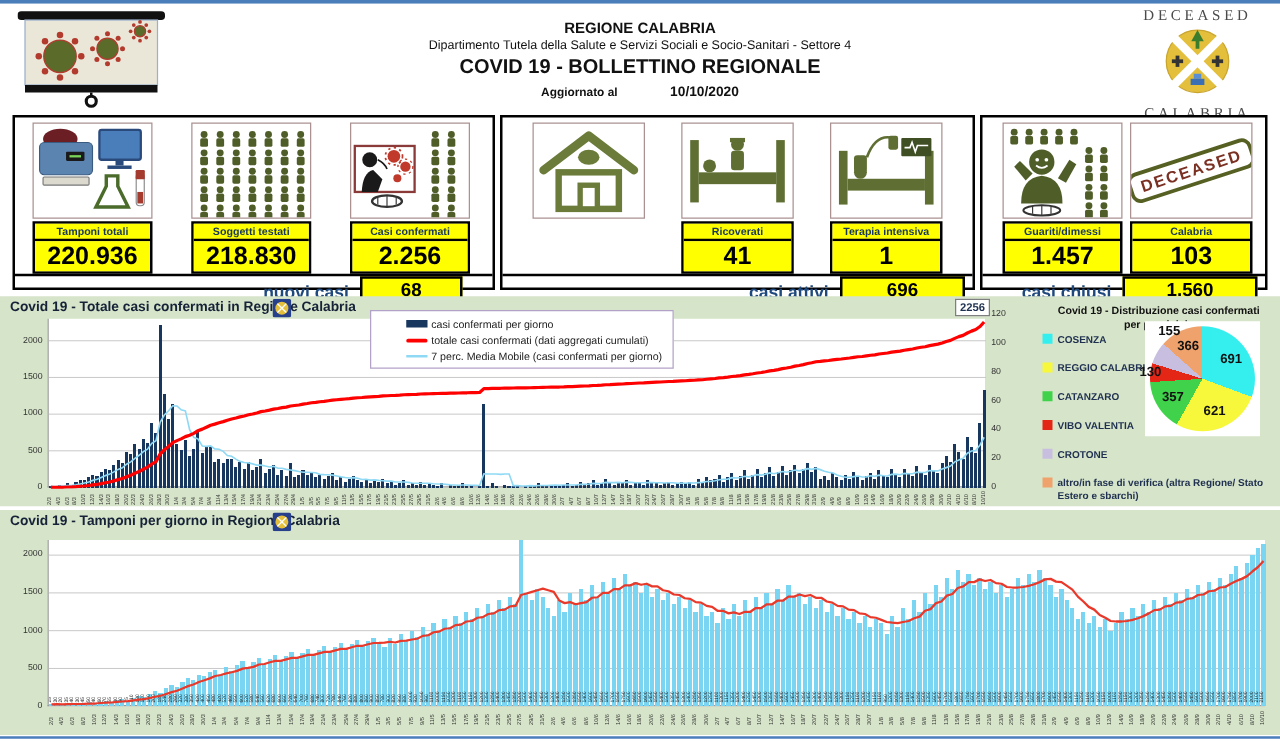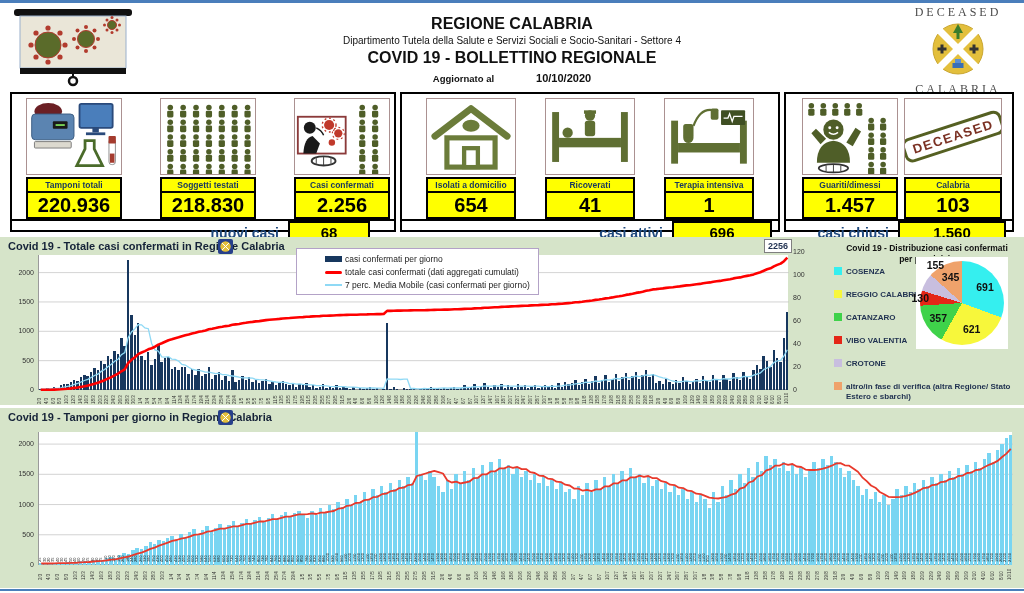--- a/index.html
+++ b/index.html
@@ -5,33 +5,33 @@
   * { margin:0; padding:0; box-sizing:border-box; }
   html,body { background:#fff; }
   body { font-family:"Liberation Sans", sans-serif; }
   #page { position:relative; width:1024px; height:593px; background:#fff; overflow:hidden; }
   .hline { position:absolute; left:0; width:1024px; background:#4a7ebb; }
 
   
   #header { position:absolute; top:3px; left:0; width:1024px; height:87px; background:#fff; }
   #proj { position:absolute; left:14px; top:4px; }
   #head-center { position:absolute; left:252px; top:12px; width:520px; text-align:center; color:#111; }
-  .h-org { font-size:16px; font-weight:bold; }
+  .h-org { font-size:12px; font-weight:bold; }
   .h-dept { font-size:10px; margin-top:2px; }
   .h-title { font-size:16px; font-weight:bold; margin-top:3px; }
   .h-upd { margin-top:5px; display:flex; justify-content:center; gap:42px; align-items:baseline; }
   .h-upd .lab { font-size:9.5px; font-weight:bold; }
   .h-upd .dat { font-size:11px; font-weight:bold; }
   #logo { position:absolute; right:12px; top:2px; width:108px; text-align:center; font-family:"Liberation Serif", serif; color:#4a4a4a; }
   #logo .lg-txt { font-size:12px; letter-spacing:3px; }
 
   
   #stats { position:absolute; top:92px; left:10px; width:1004px; height:140px; display:flex; gap:4px; }
   .grp { border:2px solid #000; background:#fff; position:relative; display:flex; flex-direction:column; }
-  .grp-cards { flex:1; display:flex; justify-content:space-between; align-items:flex-start; padding:4px 4px 0 14px; }
+  .grp-cards { flex:1; display:flex; justify-content:space-between; align-items:flex-start; padding:4px 18px 0 14px; }
   .grp-bottom { border-top:2px solid #000; height:27px; display:flex; justify-content:flex-end; align-items:center; gap:9px; padding-right:14px; }
   .sub-lab { color:#1f497d; font-weight:bold; font-size:14px; }
   .sub-box { background:#ffff00; border:2px solid #000; font-weight:bold; font-size:15px; color:#000; text-align:center; padding:0 2px; min-width:82px; line-height:19px; }
   .card { display:flex; flex-direction:column; }
   .icon-box { background:#fff; border:1px solid #ab9191; height:77px; display:flex; align-items:center; justify-content:center; margin-bottom:2px; overflow:hidden; }
   .ybox { border:2px solid #000; }
   .ylabel { background:#ffff00; border-bottom:2px solid #000; color:#17375e; font-weight:bold; font-size:8.5px; text-align:center; padding:1px 0; white-space:nowrap; }
   .yvalue { background:#ffff00; color:#000; font-weight:bold; font-size:20px; text-align:center; line-height:24px; }
   .stamp { transform:rotate(-18deg); border:3px solid #556022; border-radius:8px; color:#7a3022; font-weight:bold; font-size:13px; letter-spacing:1.5px; padding:2px 7px; box-shadow:0 0 0 1.5px #fff inset; }
 
@@ -311,24 +311,20 @@
       <div class="grp-cards" style="padding:4px 24px 0 24px;">
         <div class="card" style="width:90px;">
           <div class="icon-box">
             <svg width="86" height="72" viewBox="0 0 100 82">
               <path d="M8 40 L50 8 L92 40" stroke="#6b7c3a" stroke-width="8" fill="none" stroke-linejoin="round" stroke-linecap="round"></path>
               <rect x="22" y="42" width="56" height="34" fill="#fff" stroke="#6b7c3a" stroke-width="6"></rect>
               <rect x="42" y="54" width="16" height="22" fill="#fff" stroke="#6b7c3a" stroke-width="5"></rect>
               <ellipse cx="50" cy="28" rx="10" ry="7" fill="#6b7c3a"></ellipse>
             </svg>
           </div>
-          <div class="ybox">
-              <div class="ylabel">Isolati a domicilio</div>
-          <div class="yvalue">654</div>
-            </div>
         </div>
         <div class="card" style="width:90px;">
           <div class="icon-box">
             <svg width="86" height="72" viewBox="0 0 100 82" fill="#5f6f33">
               <rect x="6" y="12" width="8" height="58"></rect>
                 <rect x="86" y="12" width="8" height="58"></rect>
               <rect x="14" y="42" width="72" height="11"></rect>
               <circle cx="24" cy="36" r="6"></circle>
               <circle cx="50" cy="16" r="6"></circle>
                 <rect x="44" y="22" width="12" height="18" rx="3"></rect>
@@ -854,21 +850,21 @@
             <span style="width: 165px;">altro/in fase di verifica (altra Regione/ Stato Estero e sbarchi)</span>
           </div>
         </div>
       <div id="pie-box">
         <div id="pie-circle" style="background: conic-gradient(rgb(53, 239, 239) 0deg, rgb(53, 239, 239) 110.266deg, rgb(247, 247, 59) 110.266deg, rgb(247, 247, 59) 209.362deg, rgb(63, 210, 74) 209.362deg, rgb(63, 210, 74) 266.33deg, rgb(228, 38, 23) 266.33deg, rgb(228, 38, 23) 287.074deg, rgb(200, 190, 223) 287.074deg, rgb(200, 190, 223) 311.809deg, rgb(239, 162, 107) 311.809deg, rgb(239, 162, 107) 360deg);"></div>
       <div class="pie-val" style="left: 68.9735px; top: 29.9931px;">691</div>
           <div class="pie-val" style="left: 55.662px; top: 72.2801px;">621</div>
           <div class="pie-val" style="left: 22.2947px; top: 60.9016px;">357</div>
           <div class="pie-val" style="left: 4.28701px; top: 41.0983px;">130</div>
           <div class="pie-val" style="left: 9.42396px; top: 8px; padding-left: 20px;">155</div>
-          <div class="pie-val" style="left: 34.5686px; top: 20.4398px;">345</div>
+          <div class="pie-val" style="left: 34.5686px; top: 20.4398px;">366</div>
         </div>
     </div>
   </div>
 
   <div id="sec2" class="sec">
     <div class="sec-title">Covid 19 - Tamponi per giorno in Regione Calabria</div>
     <svg class="badge" width="15" height="15" viewBox="0 0 15 15">
       <rect width="15" height="15" rx="2" fill="#27408b"></rect>
         <circle cx="7.5" cy="7.5" r="5.2" fill="#e3bf3c"></circle>
       <line x1="4" y1="4" x2="11" y2="11" stroke="#fff"></line>

